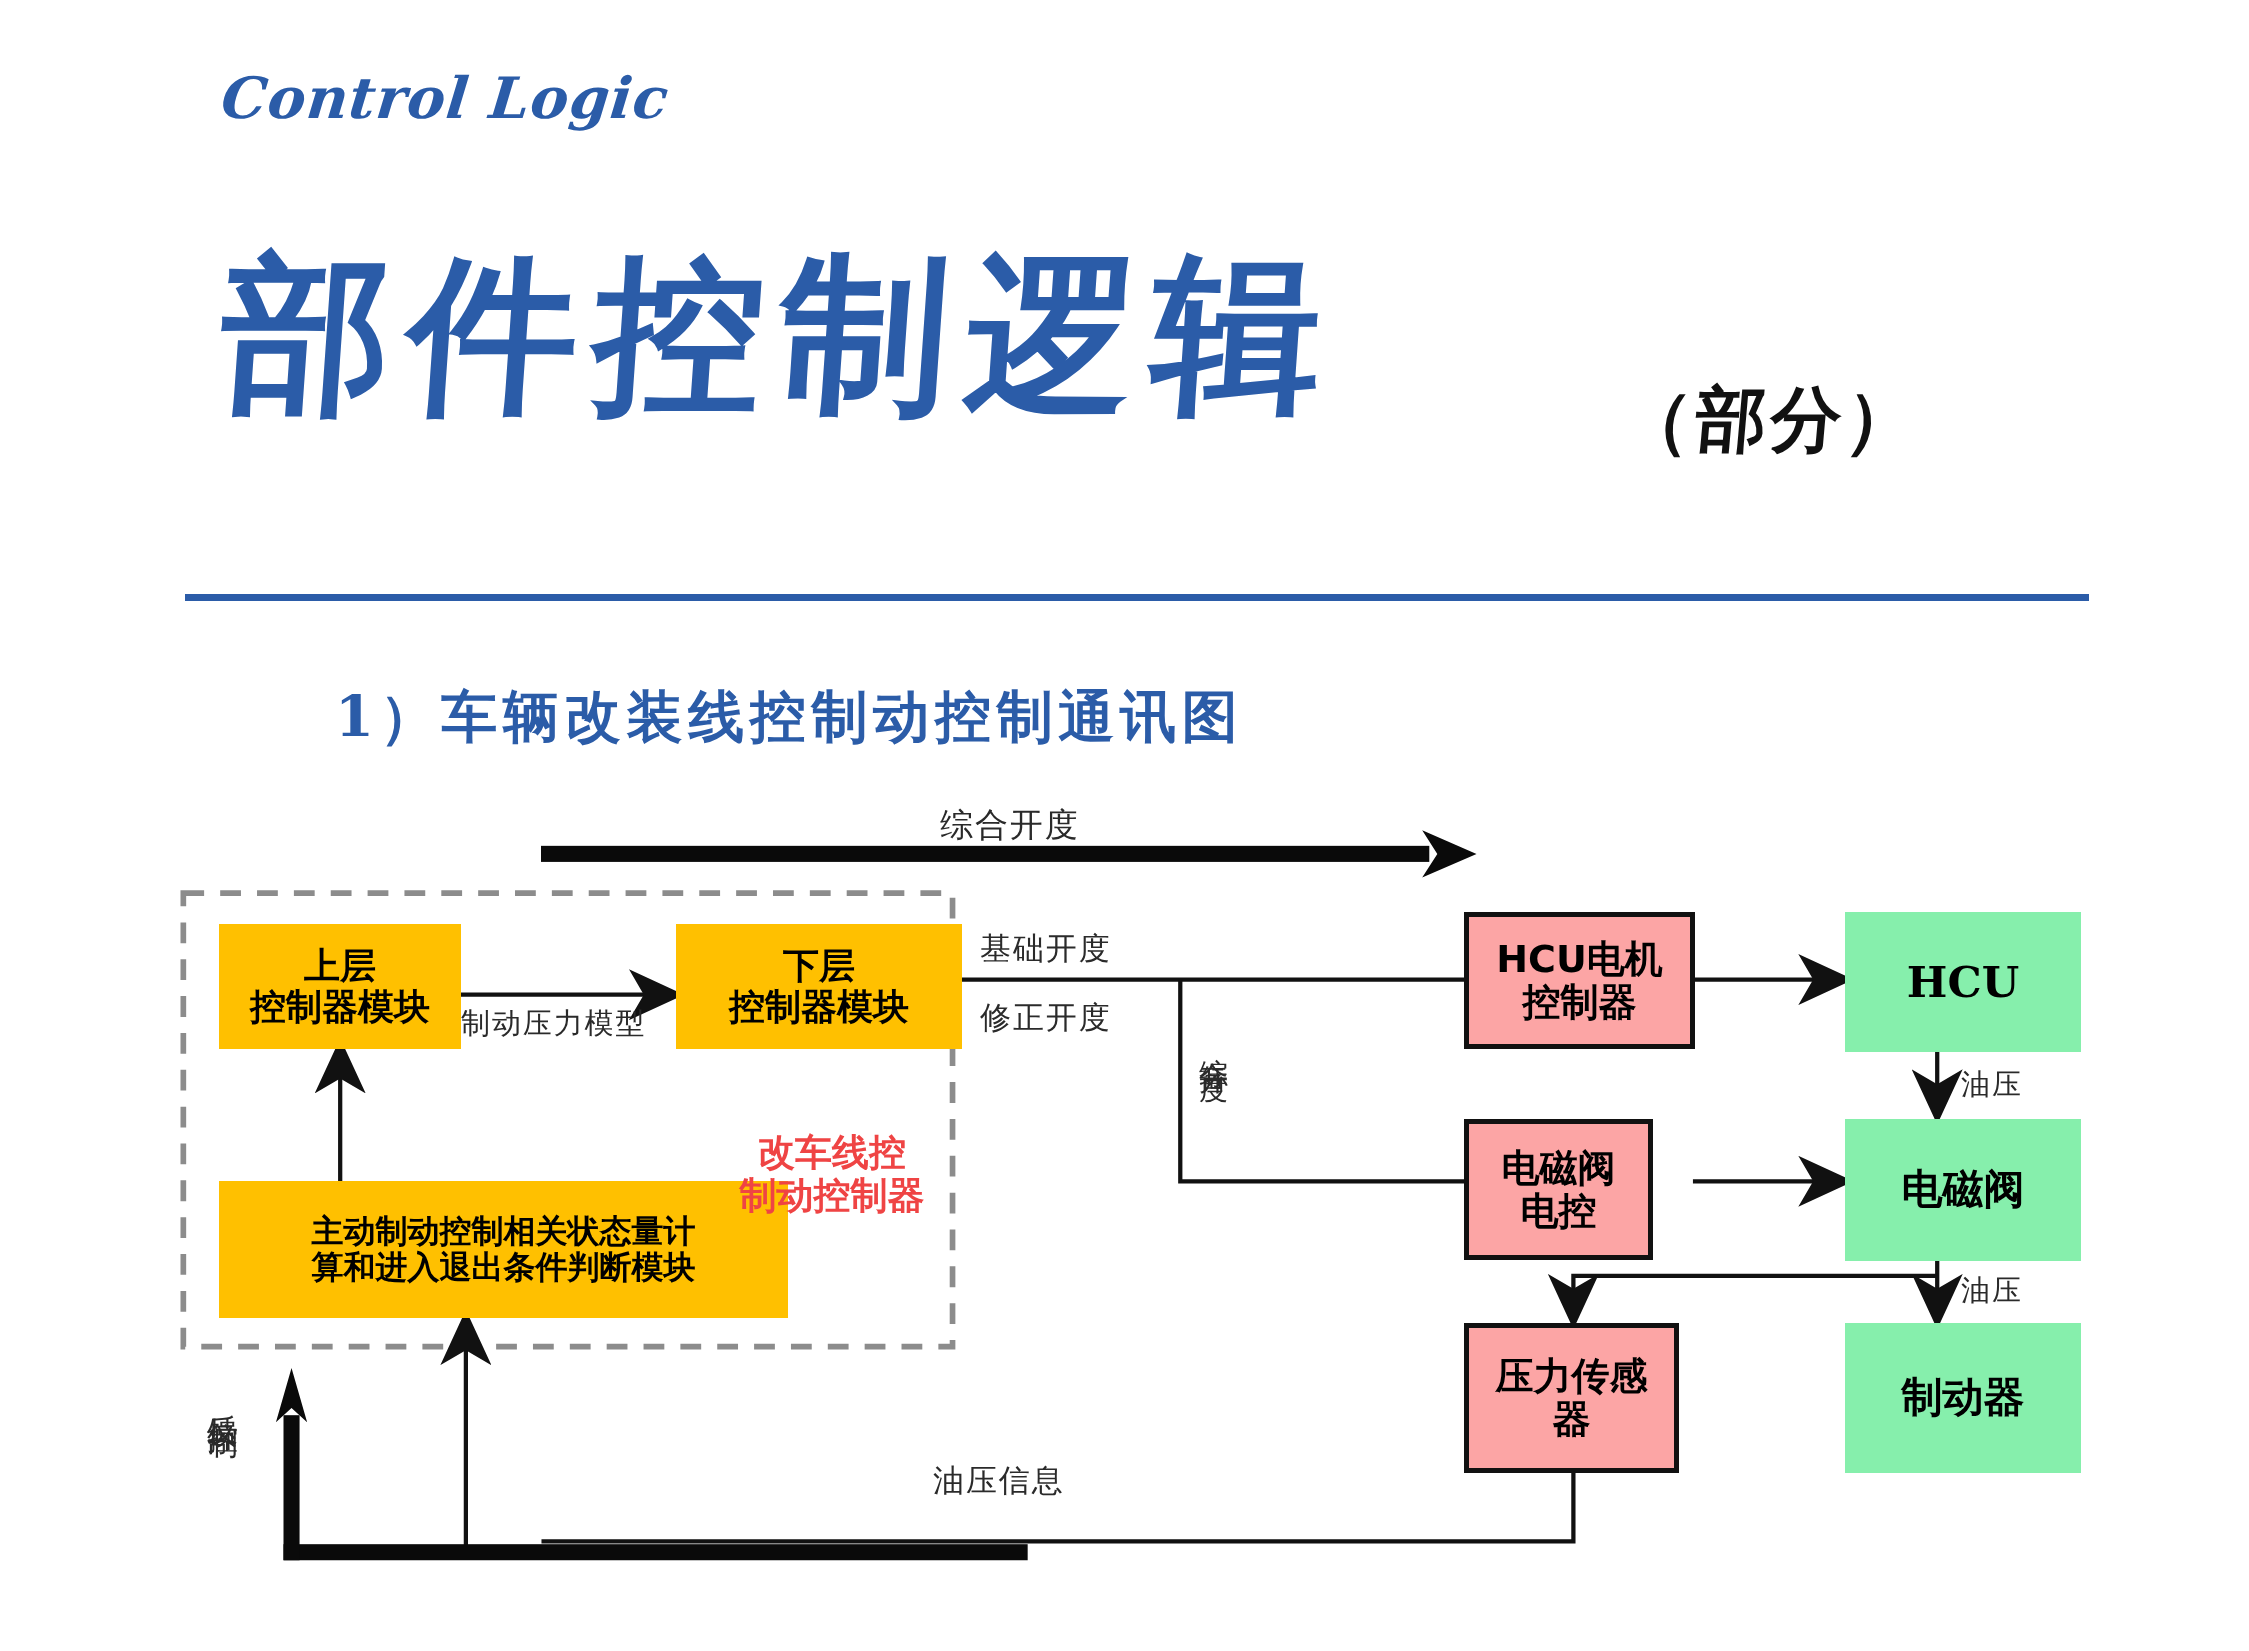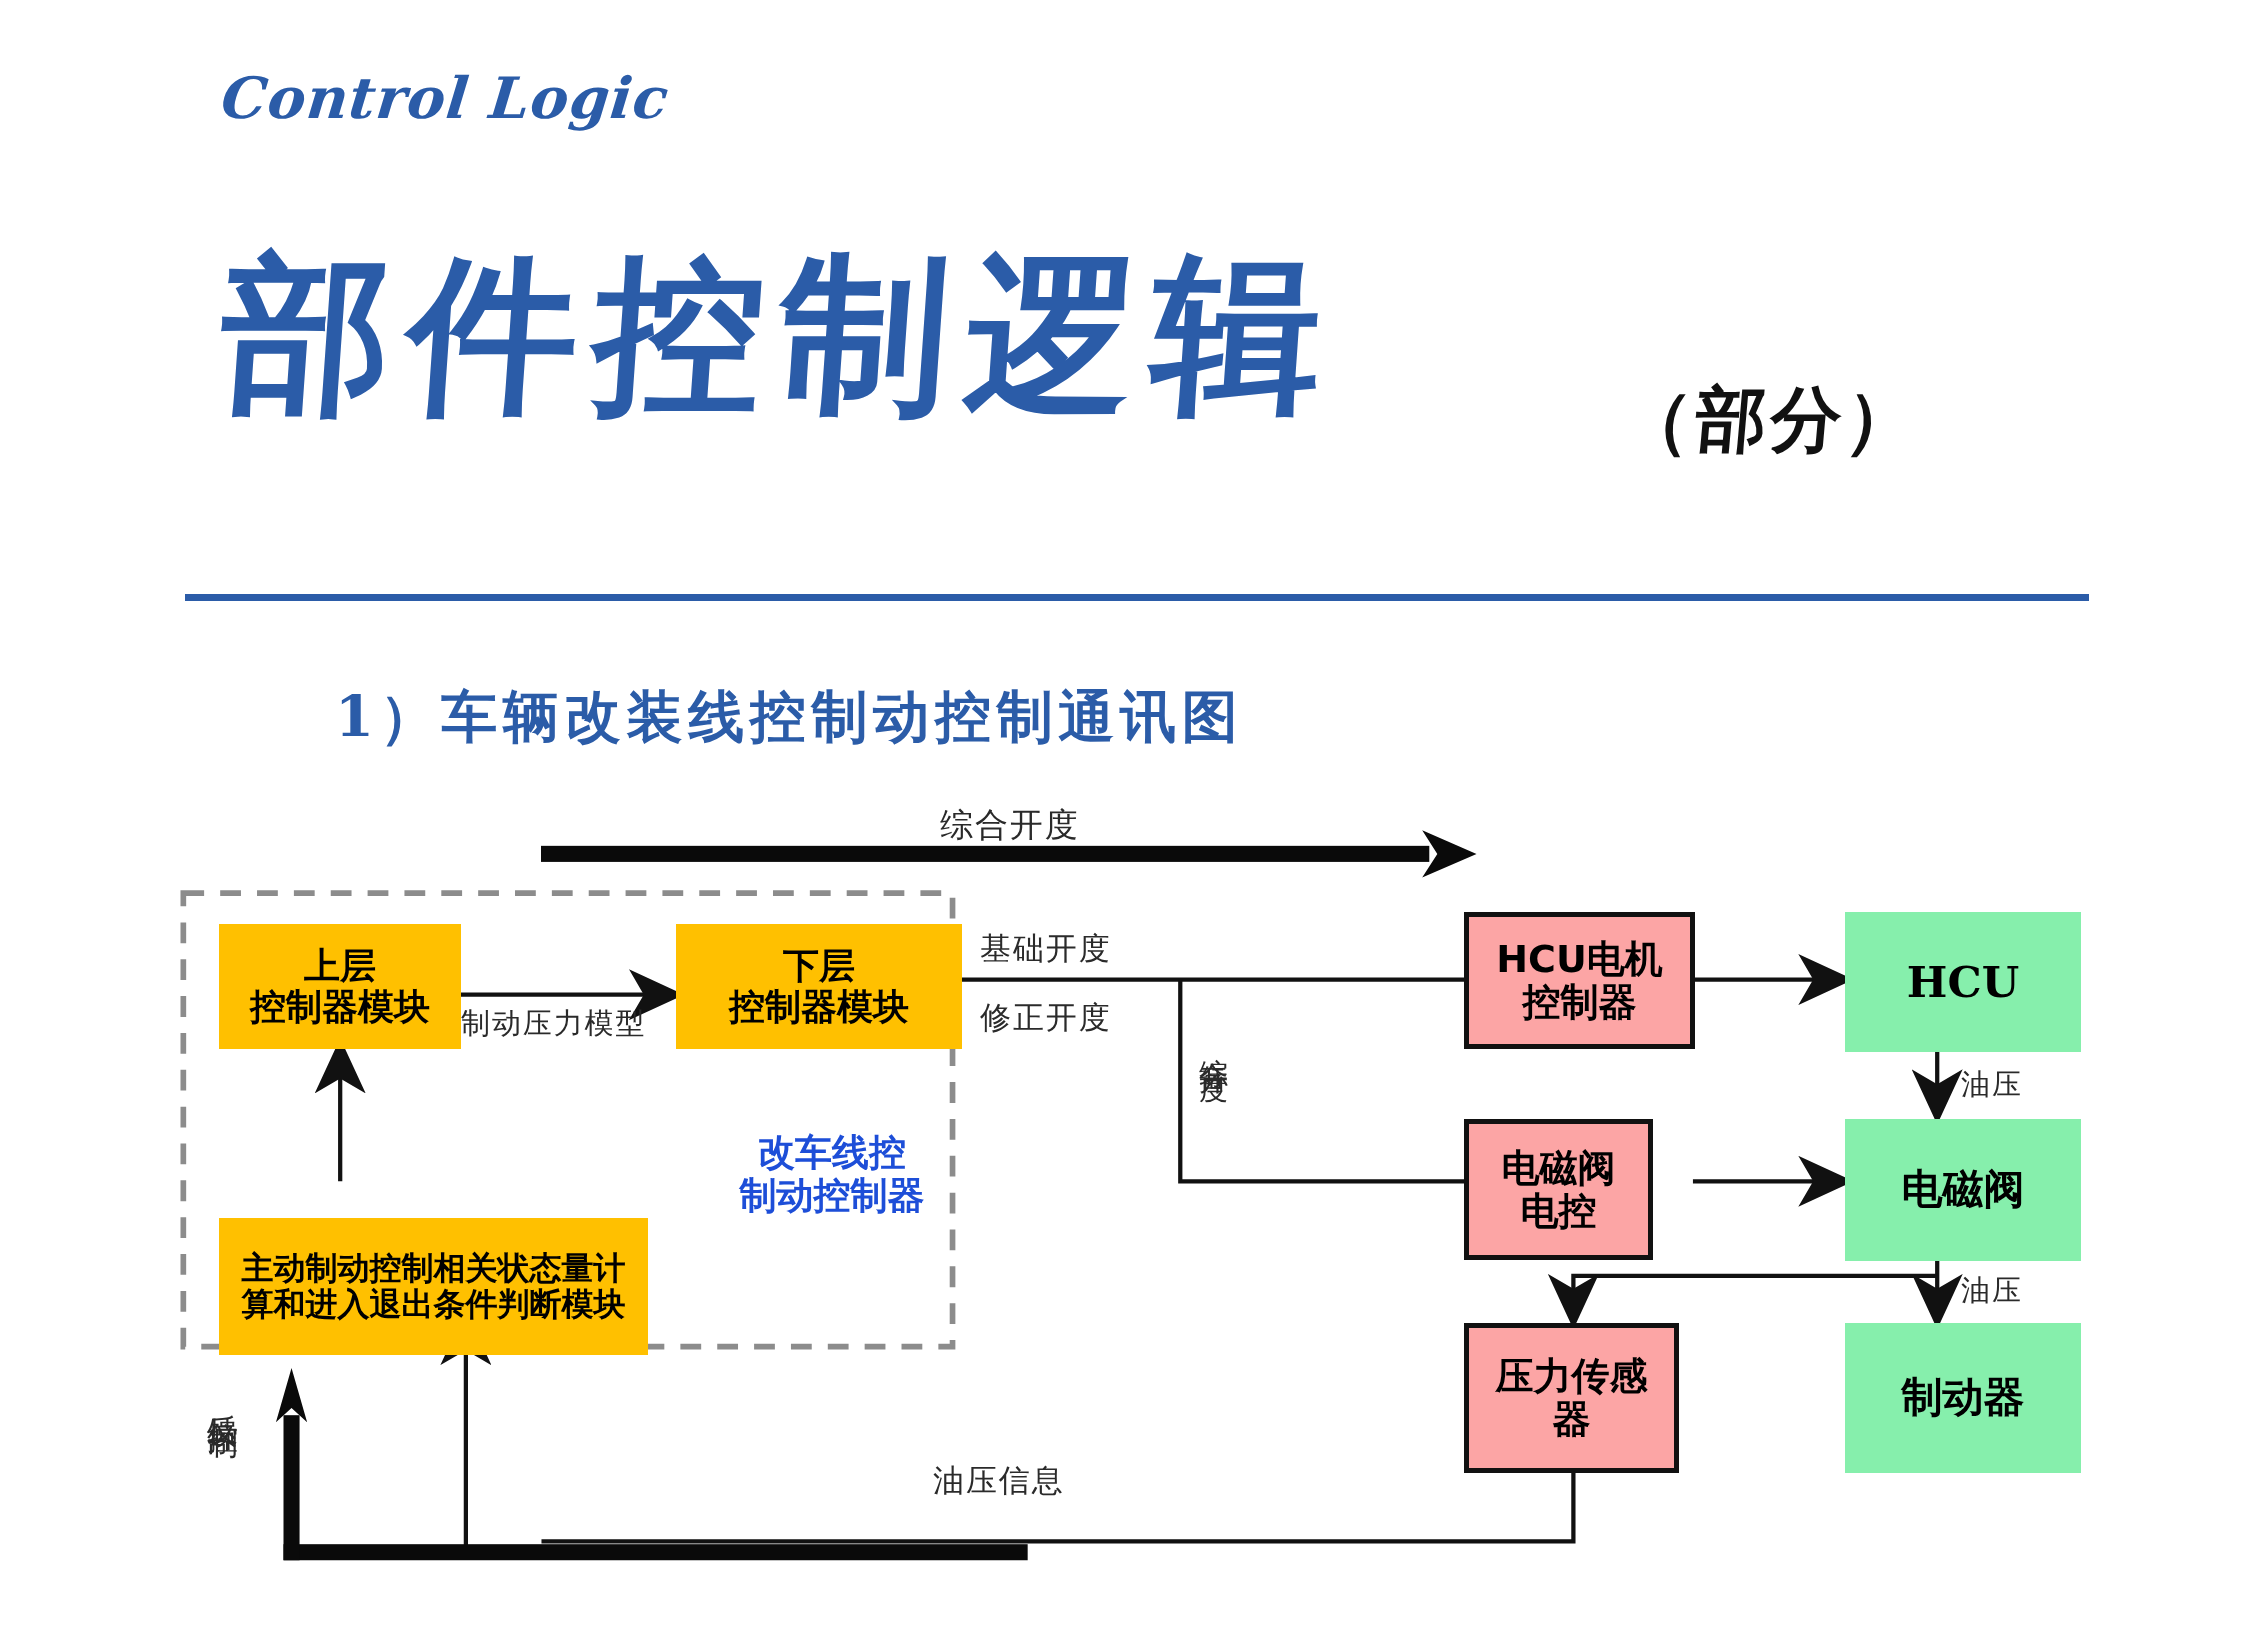--- a/index.html
+++ b/index.html
@@ -64,21 +64,21 @@
   .edgelabel{
     position:absolute;color:#2a2a2a;font-weight:400;
     font-family:"DejaVu Serif","Liberation Serif",serif;
     white-space:nowrap;letter-spacing:1.9px;
   }
   .edgelabel.vert{
     writing-mode:vertical-rl;text-orientation:upright;
     letter-spacing:4.7px;white-space:normal;
   }
   .grouplabel{
-    position:absolute;color:#1d4ed8;font-weight:700;
+    position:absolute;color:#ef4444;font-weight:700;
     text-align:center;line-height:1.15;
     font-family:"DejaVu Sans","Liberation Sans",sans-serif;
   }
 </style>
 </head>
 <body>
 
 <div class="slide">
 
   <div class="kicker">Control Logic</div>
@@ -129,21 +129,21 @@
         <rect x="600" y="3268" width="1575" height="34" fill="#0a0a0a"></rect>
         <rect x="600" y="2995" width="34" height="307" fill="#0a0a0a"></rect>
         <path d="M584,3010 L617,2895 L650,3010 L617,2980 Z" fill="#0a0a0a"></path>
       </g>
     </svg>
 
     <div class="box box-orange" style="left:219px;top:924px;width:242px;height:125px;font-size:36px;">上层<br>控制器模块</div>
 
     <div class="box box-orange" style="left:676px;top:924px;width:286px;height:125px;font-size:36px;">下层<br>控制器模块</div>
 
-    <div class="box box-orange" style="left:219px;top:1218px;width:429px;height:137px;font-size:32px;">主动制动控制相关状态量计<br>算和进入退出条件判断模块</div>
+    <div class="box box-orange" style="left:219px;top:1181px;width:569px;height:137px;font-size:32px;">主动制动控制相关状态量计<br>算和进入退出条件判断模块</div>
 
     <div class="grouplabel" style="left:728px;top:1132px;width:208px;font-size:37px;">改车线控<br>制动控制器</div>
 
     <div class="box box-white" style="left:1464px;top:912px;width:231px;height:137px;font-size:38px;">HCU电机<br>控制器</div>
 
     <div class="box box-white" style="left:1464px;top:1119px;width:189px;height:141px;font-size:38px;">电磁阀<br>电控</div>
 
     <div class="box box-white" style="left:1464px;top:1323px;width:215px;height:150px;font-size:38px;">压力传感<br>器</div>
 
     <div class="box box-green" style="left:1845px;top:912px;width:236px;height:140px;font-size:43px;font-family:'DejaVu Serif','Liberation Serif',serif;">HCU</div>

